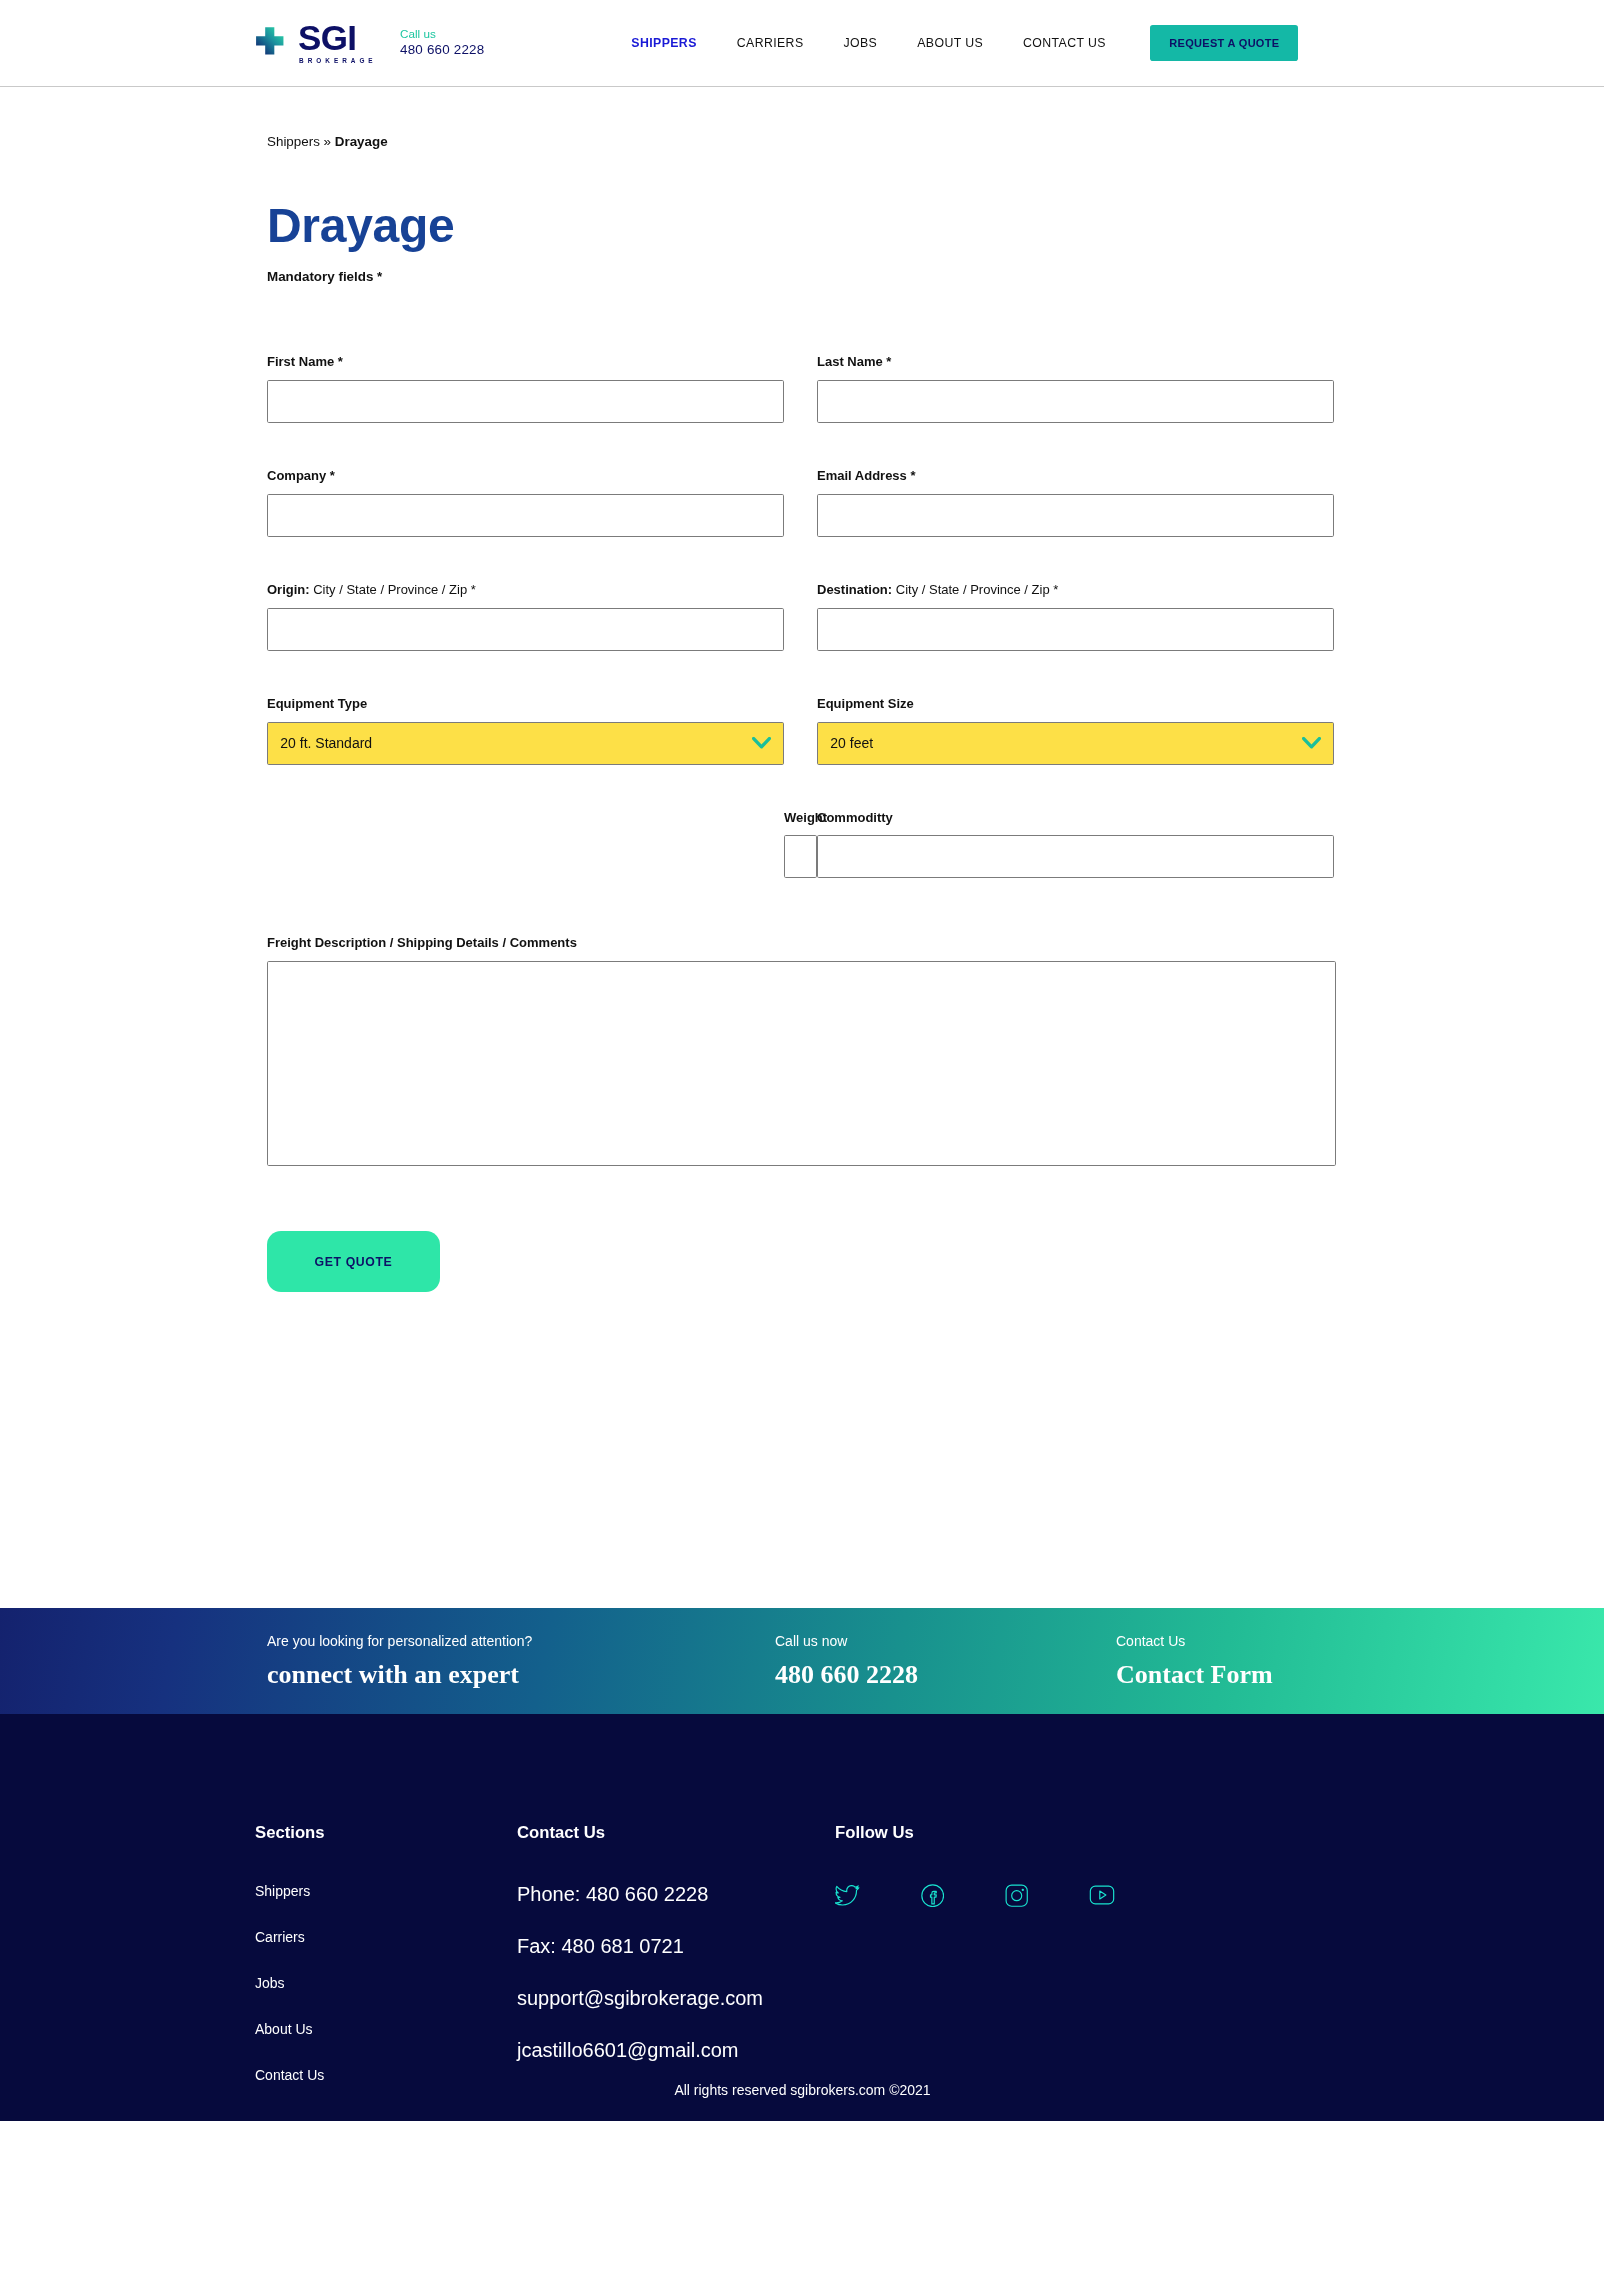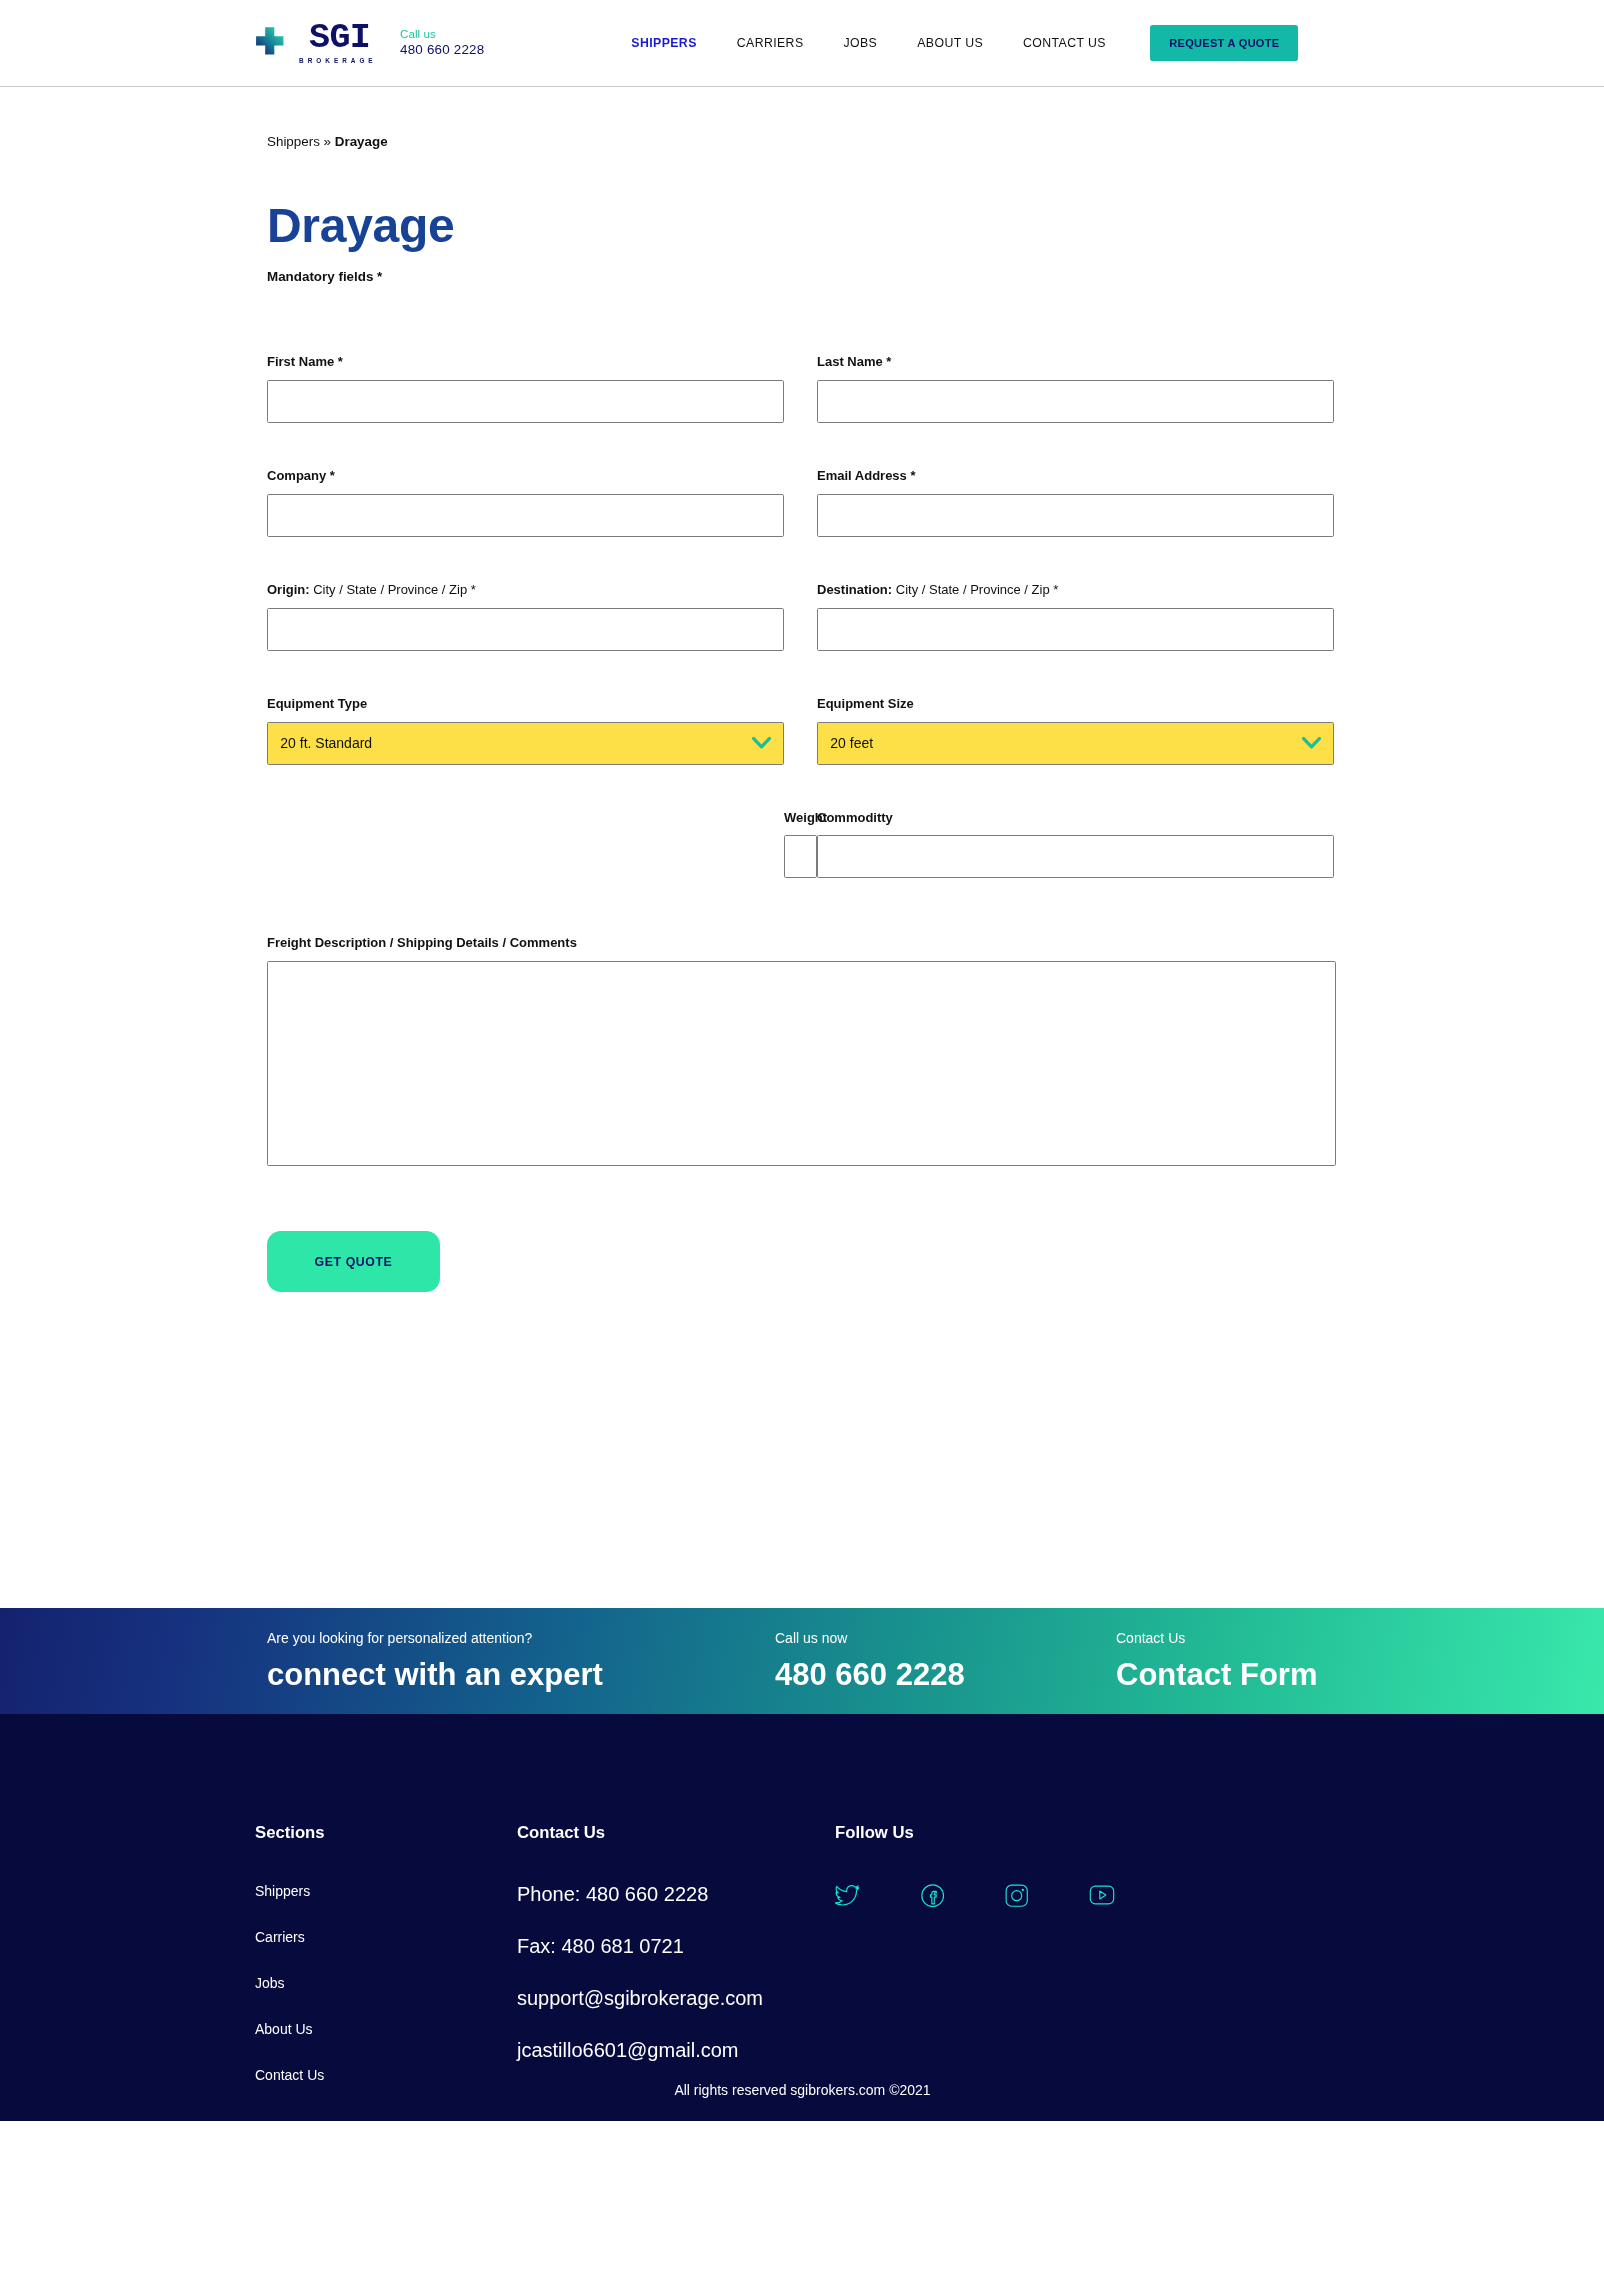--- a/index.html
+++ b/index.html
@@ -48,22 +48,21 @@
     display: flex;
     flex-direction: column;
     align-items: flex-start;
   }
   .brand-sgi {
     font-size: 35px;
     font-weight: bold;
     letter-spacing: -0.6px;
     color: #0d1066;
     line-height: 0.92;
-    font-family: Liberation Mono, monospace;
-    margin-left: 11px;
+    font-family: Liberation Sans, sans-serif;
   }
   .brand-sub {
     font-size: 6.4px;
     letter-spacing: 4px;
     color: #0d1066;
     font-weight: bold;
     margin-top: 2.8px;
     padding-left: 1.1px;
   }
 
@@ -243,24 +242,25 @@
   .cta-col-1 { width: 508px; }
   .cta-col-2 { width: 341px; }
   .cta-col-3 { width: 279px; }
   .cta-small {
     font-size: 14px;
     font-weight: normal;
     margin-bottom: 11px;
     line-height: 1.2;
   }
   .cta-big {
-    font-size: 31px;
+    font-size: 26px;
     font-weight: bold;
     line-height: 1.1;
     cursor: pointer;
+    font-family: Liberation Serif, serif;
   }
 
   
   .site-footer {
     background: #060a3d;
     color: #ffffff;
     padding-top: 111px;
     padding-left: 255px;
     padding-bottom: 0;
     min-height: 407px;

